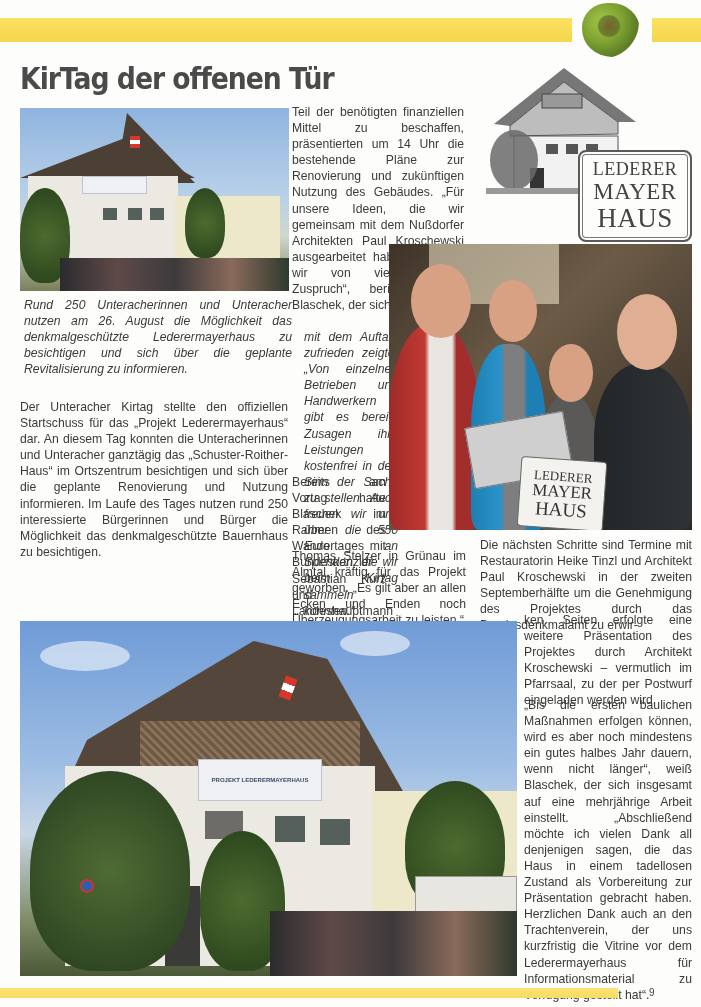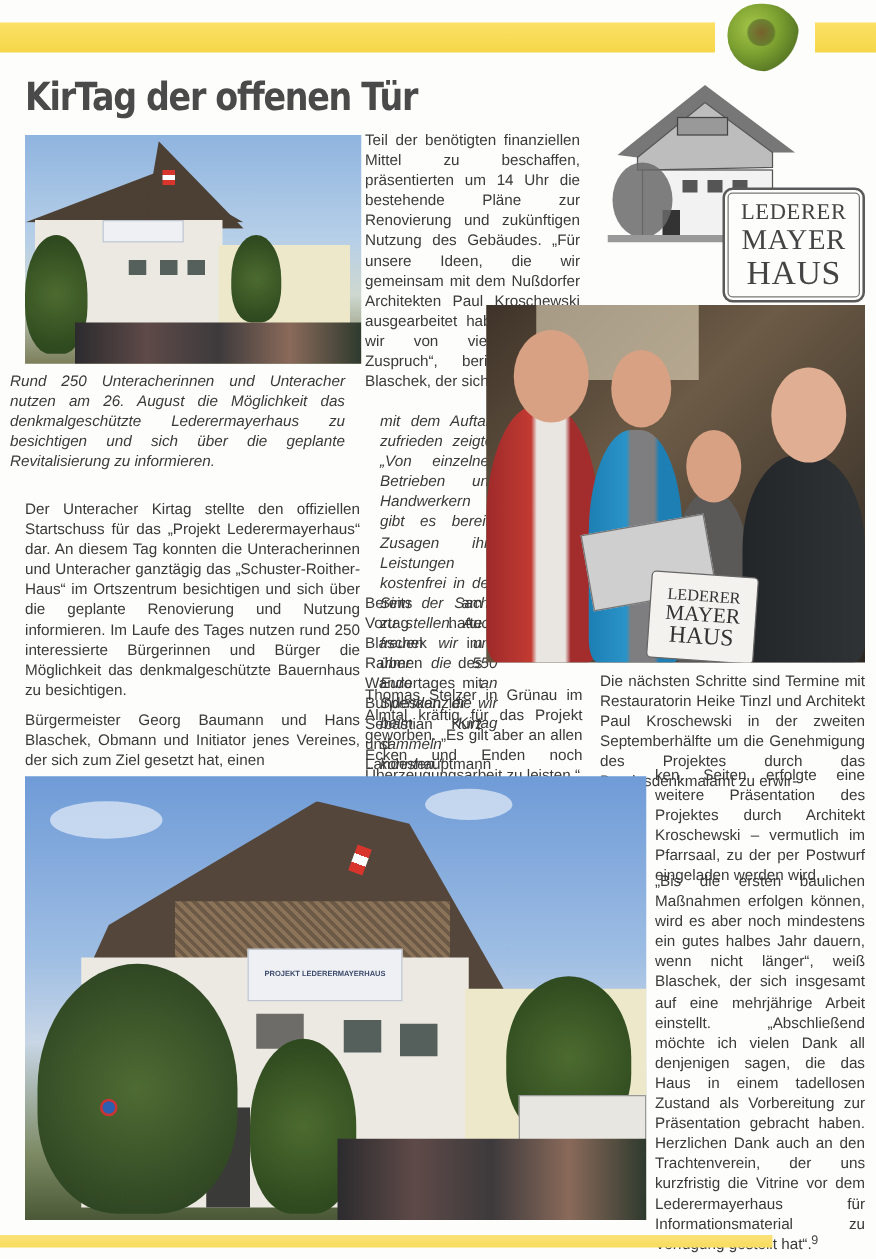--- a/index.html
+++ b/index.html
@@ -79,25 +79,24 @@
   <div class="win" style="left:83px;top:100px;width:14px;height:12px;"></div>
   <div class="win" style="left:108px;top:100px;width:14px;height:12px;"></div>
   <div class="win" style="left:130px;top:100px;width:14px;height:12px;"></div>
   <div class="flag" style="left:110px;top:28px;"></div>
   <div class="tree" style="left:0;top:80px;width:50px;height:95px;"></div>
   <div class="building2" style="left:155px;top:88px;width:105px;height:70px;"></div>
   <div class="tree" style="left:165px;top:80px;width:40px;height:70px;"></div>
   <div class="crowd" style="left:40px;top:150px;width:229px;height:33px;"></div>
 </div>
 
-<div class="col-text italic" style="left:8px;top:297px;width:268px;">Rund 250 Unteracherinnen und Unteracher nutzen am 26. August die Möglichkeit das denkmalgeschützte Lederermayerhaus zu besichtigen und sich über die geplante Revitalisierung zu informieren.</div>
+<div class="col-text italic" style="left:24px;top:297px;width:268px;">Rund 250 Unteracherinnen und Unteracher nutzen am 26. August die Möglichkeit das denkmalgeschützte Lederermayerhaus zu besichtigen und sich über die geplante Revitalisierung zu informieren.</div>
 
 <div class="col-text" style="left:20px;top:399px;width:268px;">
   <p>Der Unteracher Kirtag stellte den offiziellen Startschuss für das „Projekt Lederermayerhaus“ dar. An diesem Tag konnten die Unteracherinnen und Unteracher ganztägig das „Schuster-Roither-Haus“ im Ortszentrum besichtigen und sich über die geplante Renovierung und Nutzung informieren. Im Laufe des Tages nutzen rund 250 interessierte Bürgerinnen und Bürger die Möglichkeit das denkmalgeschützte Bauernhaus zu besichtigen.</p>
-  <p>Bürgermeister Georg Baumann und Hans Blaschek, Obmann und Initiator jenes Vereines, der sich zum Ziel gesetzt hat, einen</p>
 </div>
 
 <div class="col-text" style="left:292px;top:104px;width:172px;">
   <p>Teil der benötigten finanziellen Mittel zu beschaffen, präsentierten um 14 Uhr die bestehende Pläne zur Renovierung und zukünftigen Nutzung des Gebäudes. „Für unsere Ideen, die wir gemeinsam mit dem Nußdorfer Architekten Paul Kroschewski ausgearbeitet haben, erhielten wir von vielen Seiten Zuspruch“, berichtet Hans Blaschek, der sich</p>
 </div>
 
 <div class="col-text" style="left:304px;top:329px;width:94px;font-style:italic;">
   <p>mit dem Auftakt zufrieden zeigte. „Von einzelnen Betrieben und Handwerkern gibt es bereits Zusagen ihre Leistungen kostenfrei in den Sinn der Sache zu stellen. Auch freuen wir uns über die 550 Euro an Spenden, die wir beim Kirtag sammeln konnten.“</p>
 </div>
 

